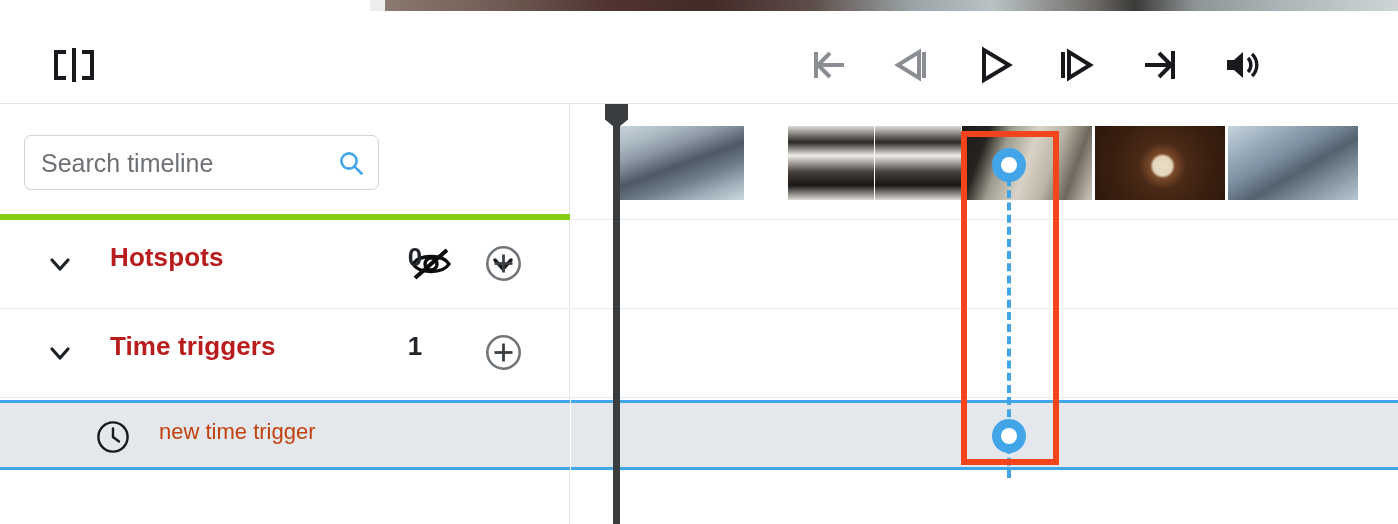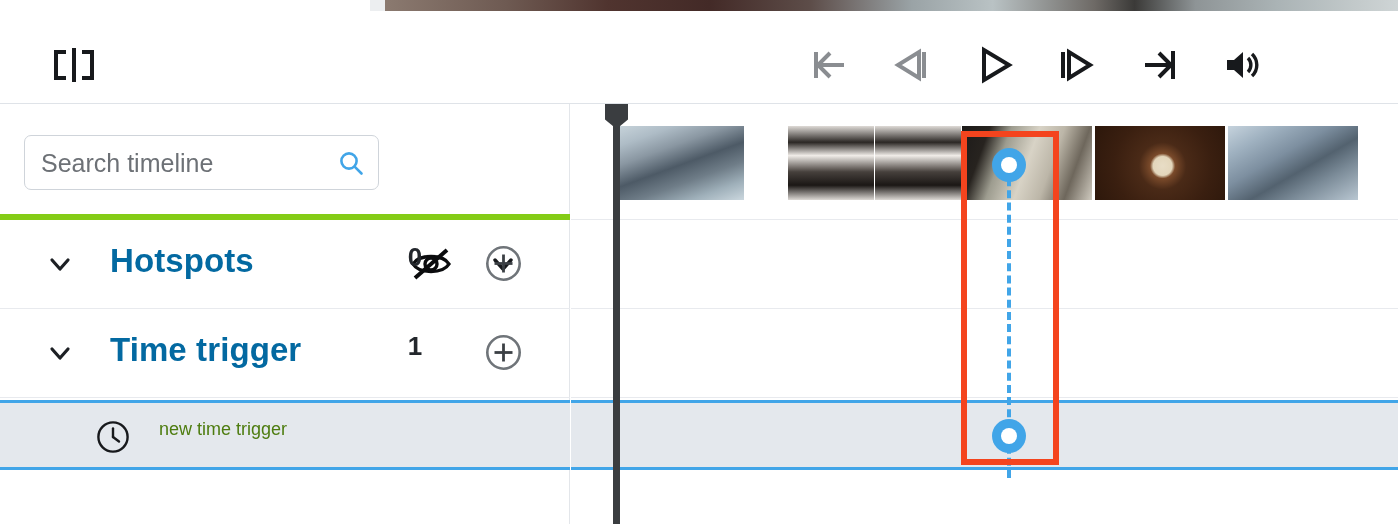--- a/index.html
+++ b/index.html
@@ -182,23 +182,23 @@
     left: 47px;
     top: 34px;
     width: 26px;
     height: 20px;
     cursor: pointer;
   }
   .grp-label {
     position: absolute;
     left: 110px;
     top: 22px;
-    font-size: 33px;
+    font-size: 26px;
     font-weight: bold;
-    color: #0369a1;
+    color: #b91c1c;
     letter-spacing: .1px;
   }
   .grp-count {
     position: absolute;
     left: 395px;
     top: 22px;
     width: 40px;
     text-align: center;
     font-size: 26px;
     font-weight: bold;
@@ -229,22 +229,22 @@
     position: absolute;
     left: 96px;
     top: 17px;
     width: 34px;
     height: 34px;
   }
   .trigger-label {
     position: absolute;
     left: 159px;
     top: 16px;
-    font-size: 18px;
-    color: #4d7c0f;
+    font-size: 22px;
+    color: #c2410c;
   }
 
   
   .timeline {
     position: absolute;
     left: 571px;
     top: 0;
     width: 827px;
     height: 420px;
     background: #ffffff;
@@ -461,21 +461,21 @@
           </svg>
         </div>
       </div>
 
       <div class="grp" style="top:205px;">
         <div class="grp-caret">
           <svg viewBox="0 0 26 20" width="26" height="20">
             <polyline points="5,6 13,15 21,6" fill="none" stroke="#1d2024" stroke-width="3.2" stroke-linecap="round" stroke-linejoin="round"></polyline>
           </svg>
         </div>
-        <div class="grp-label">Time trigger</div>
+        <div class="grp-label">Time triggers</div>
         <div class="grp-count">1</div>
         <div class="grp-add">
           <svg viewBox="0 0 37 37" width="37" height="37">
             <circle cx="18.5" cy="18.5" r="16.2" fill="none" stroke="#6f7479" stroke-width="2.6"></circle>
             <line x1="18.5" y1="9.5" x2="18.5" y2="27.5" stroke="#3b4045" stroke-width="2.8"></line>
             <line x1="9.5" y1="18.5" x2="27.5" y2="18.5" stroke="#3b4045" stroke-width="2.8"></line>
           </svg>
         </div>
       </div>
 

